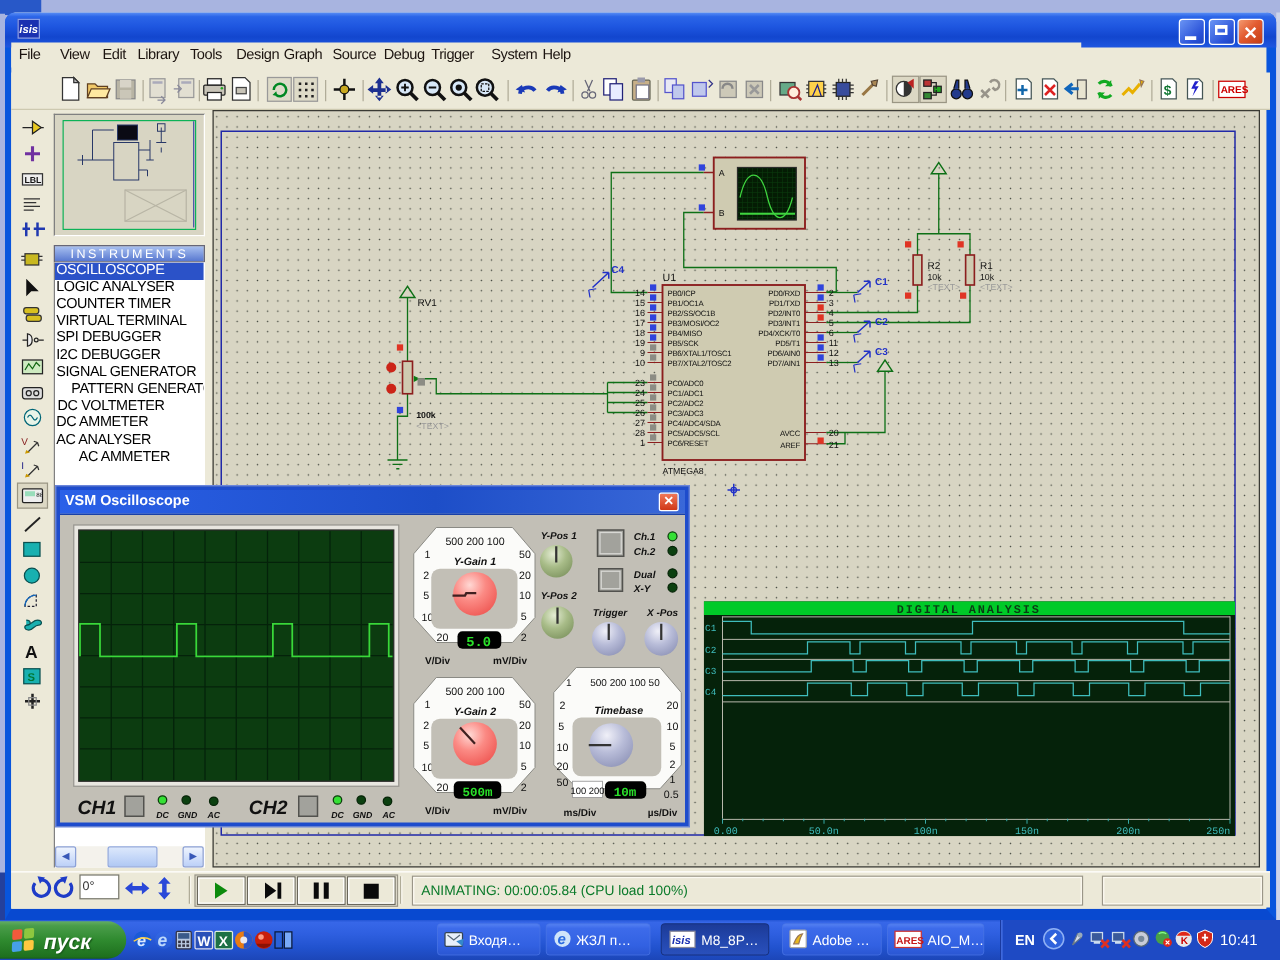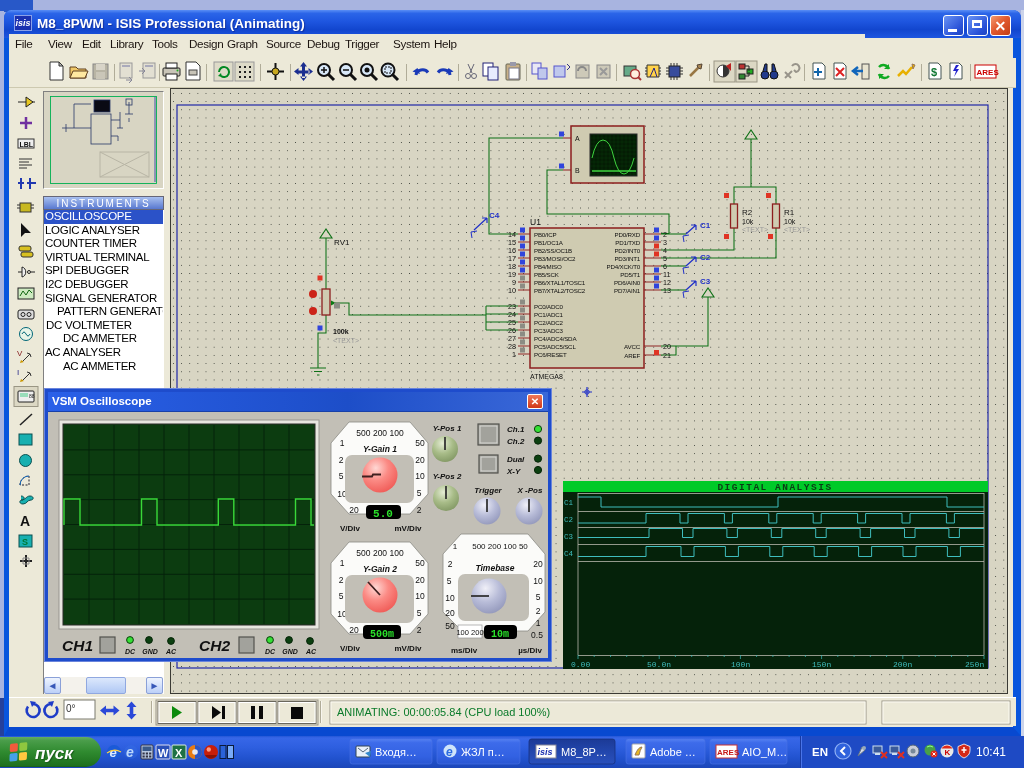--- a/index.html
+++ b/index.html
@@ -11,21 +11,20 @@
 #toolbar{position:absolute;left:9px;top:58px;width:1007px;height:30px;background:#ece9d8;border-bottom:1px solid #cdc9b0}
 </style></head><body>
 <div class="abs" style="left:0;top:0;width:1024px;height:11px;background:#a8b4e0"></div>
 <div class="abs" style="left:0;top:0;width:33px;height:12px;background:#2858c8"></div>
 <div class="abs" style="left:0;top:11px;width:4px;height:757px;background:#a8b4e0"></div>
 <div class="abs" style="left:1021px;top:10px;width:3px;height:726px;background:#ccd4ea"></div>
 <div class="abs" style="left:0;top:698px;width:4px;height:38px;background:#24409c"></div>
 <div id="win"></div>
 <div id="titlebar">
  <div class="abs" style="left:10px;top:5px;width:18px;height:16px;background:#1a30b0;border:1px solid #8aa0e8;color:#fff;font-size:9px;font-weight:bold;text-align:center;line-height:15px;font-style:italic">isis</div>
- <div class="abs" style="left:33px;top:6px;text-shadow:1px 1px 1px #1030a0">M8_8PWM - ISIS Professional (Animating)</div>
  <div class="tbtn" style="left:939px;background:linear-gradient(135deg,#6a94f4,#2a52d8 70%,#1e44c0)">
       <div style="position:absolute;left:4px;bottom:3px;width:9px;height:3px;background:#fff"></div>
     </div>
  <div class="tbtn" style="left:963px;background:linear-gradient(135deg,#6a94f4,#2a52d8 70%,#1e44c0)">
       <div style="position:absolute;left:4px;top:4px;width:10px;height:8px;border:2px solid #fff;border-top-width:3px"></div>
     </div>
  <div class="tbtn" style="left:986px;background:linear-gradient(135deg,#f49a70,#e25b30 45%,#c43c14)">
       <span style="position:absolute;left:3.5px;top:1px;font-size:14px;font-weight:bold">✕</span>
     </div>
 </div>
@@ -386,21 +385,21 @@
 <div class="abs" style="left:43px;top:210px;width:121px;height:484px;background:#fff;border-left:1px solid #808080;border-right:1px solid #fff;font-size:11.5px;color:#000;white-space:nowrap;overflow:hidden;letter-spacing:-0.3px">
 <div style="background:#2b52c8;color:#fff;padding:0 1px;height:13.6px">OSCILLOSCOPE</div>
 <div style="padding:0 1px;height:13.6px">LOGIC ANALYSER</div>
 <div style="padding:0 1px;height:13.6px">COUNTER TIMER</div>
 <div style="padding:0 1px;height:13.6px">VIRTUAL TERMINAL</div>
 <div style="padding:0 1px;height:13.6px">SPI DEBUGGER</div>
 <div style="padding:0 1px;height:13.6px">I2C DEBUGGER</div>
 <div style="padding:0 1px;height:13.6px">SIGNAL GENERATOR</div>
 <div style="padding:0 13px;height:13.6px">PATTERN GENERATOR</div>
 <div style="padding:0 2px;height:13.6px">DC VOLTMETER</div>
-<div style="padding:0 19px;height:13.6px">DC AMMETER</div>
+<div style="padding:0 1px;height:13.6px">DC AMMETER</div>
 <div style="padding:0 1px;height:13.6px">AC ANALYSER</div>
 <div style="padding:0 19px;height:13.6px">AC AMMETER</div>
 </div>
 <div class="abs" style="left:44px;top:677px;width:119px;height:17px;background:#f4f2ec">
  <div class="abs" style="left:0;top:0;width:17px;height:17px;background:linear-gradient(#eef4fe,#bcd0f8);border:1px solid #8aa0d8;border-radius:2px;color:#3858b8;font-size:10px;text-align:center;line-height:15px">◄</div>
  <div class="abs" style="right:0;top:0;width:17px;height:17px;background:linear-gradient(#eef4fe,#bcd0f8);border:1px solid #8aa0d8;border-radius:2px;color:#3858b8;font-size:10px;text-align:center;line-height:15px">►</div>
  <div class="abs" style="left:42px;top:0;width:40px;height:17px;background:linear-gradient(#dce8fc,#b0c8f4);border:1px solid #90a8e0;border-radius:2px"></div>
 </div>
 
 <div class="abs" style="left:170px;top:88px;width:838px;height:606px;background:#d8d5c3;border:1px solid #3a3a34"></div>

